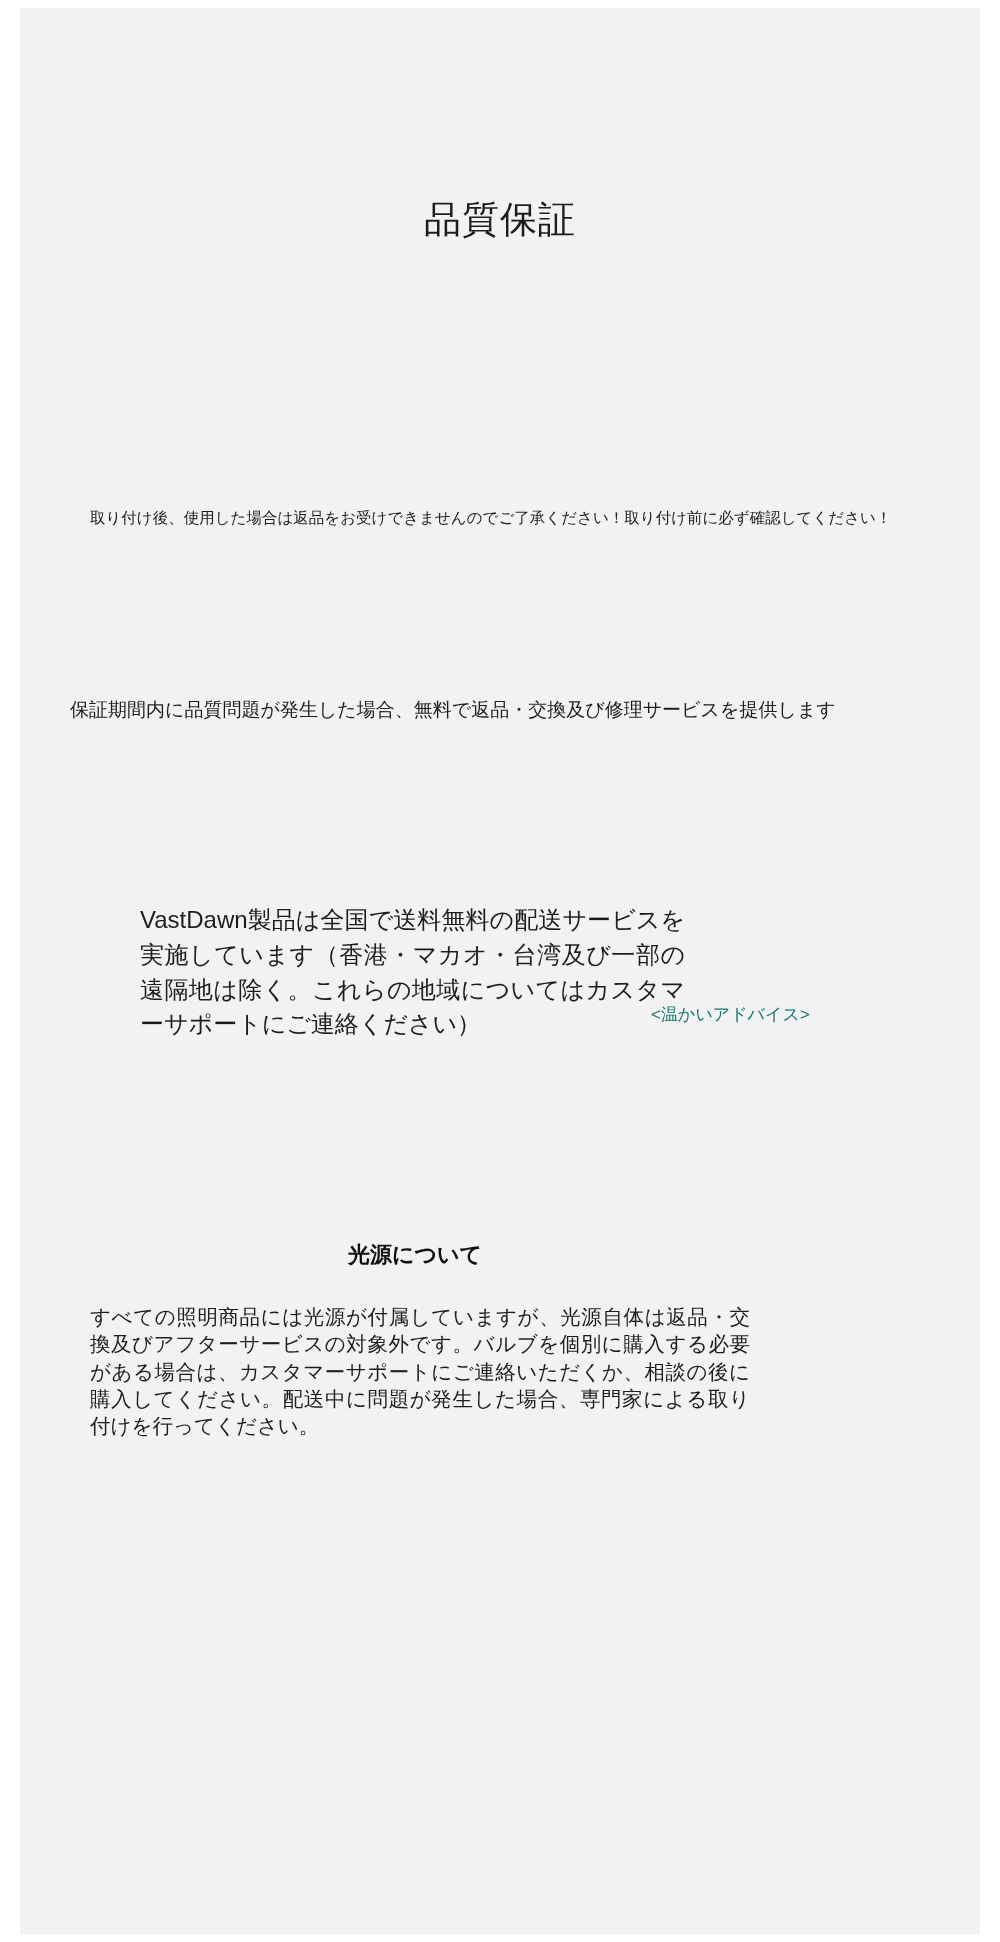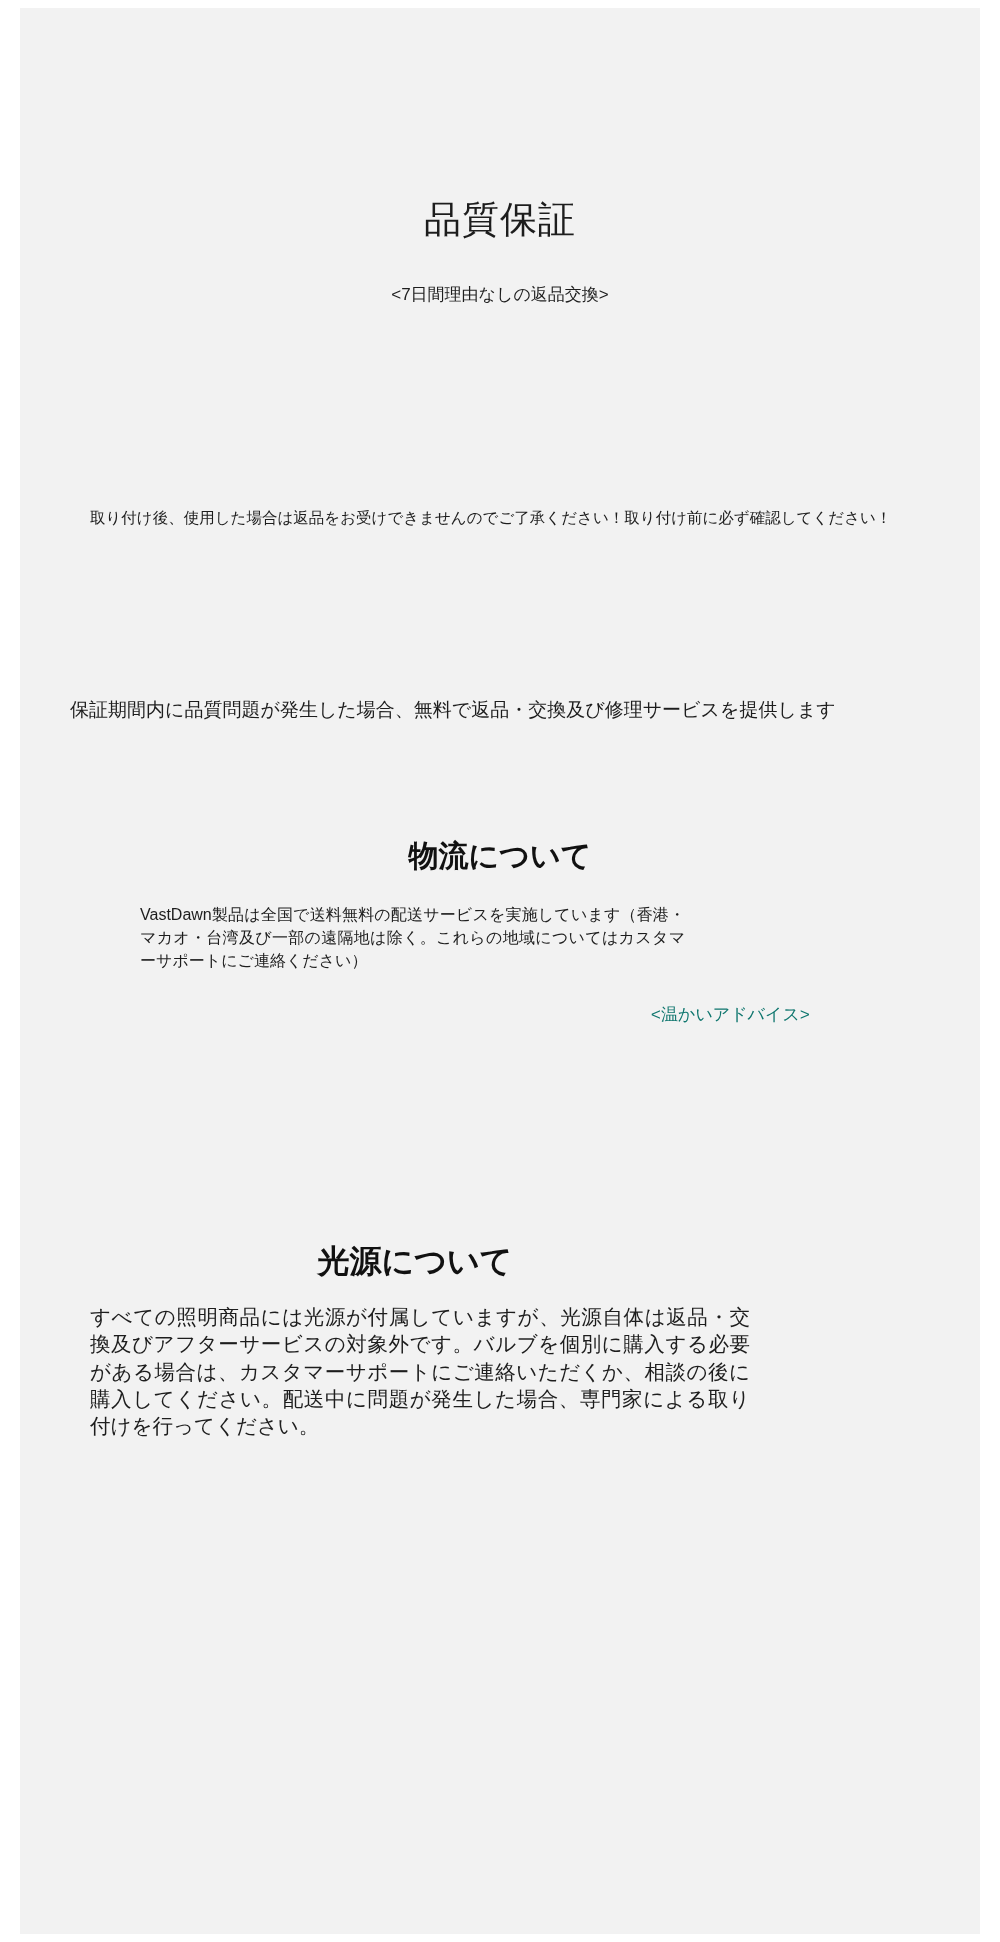--- a/index.html
+++ b/index.html
@@ -113,21 +113,21 @@
     text-align: center;
     font-size: 30px;
     font-weight: 700;
     color: #111111;
   }
   .para-logistics {
     position: absolute;
     left: 120px;
     top: 895px;
     width: 545px;
-    font-size: 16px;
+    font-size: 24px;
     line-height: 1.45;
     color: #1d1d1d;
     text-align: justify;
     text-justify: inter-character;
   }
   .subtitle-advice {
     position: absolute;
     left: 0;
     top: 995px;
     width: 790px;
@@ -146,21 +146,21 @@
     color: #1d1d1d;
   }
 
   
   .title-lightsource {
     position: absolute;
     left: 0;
     top: 1232px;
     width: 790px;
     text-align: center;
-    font-size: 32px;
+    font-size: 22px;
     font-weight: 700;
     color: #111111;
   }
   .para-lightsource {
     position: absolute;
     left: 70px;
     top: 1295px;
     width: 660px;
     font-size: 20.5px;
     line-height: 1.33;
@@ -171,29 +171,27 @@
 </style>
 </head>
 <body>
 
 <div class="page">
   <div class="panel">
     <div class="content">
 
       <div class="title-main">品質保証</div>
 
-      <div class="subtitle-1">&lt;7日間理由なしの返品交換&gt;</div>
 
 
       <div class="note-1">取り付け後、使用した場合は返品をお受けできませんのでご了承ください！取り付け前に必ず確認してください！</div>
 
 
       <div class="para-warranty">保証期間内に品質問題が発生した場合、無料で返品・交換及び修理サービスを提供します</div>
 
-      <div class="title-logistics">物流について</div>
 
       <div class="para-logistics">VastDawn製品は全国で送料無料の配送サービスを実施しています（香港・マカオ・台湾及び一部の遠隔地は除く。これらの地域についてはカスタマーサポートにご連絡ください）</div>
 
       <div class="subtitle-advice">&lt;温かいアドバイス&gt;</div>
 
 
       <div class="title-lightsource">光源について</div>
 
       <div class="para-lightsource">すべての照明商品には光源が付属していますが、光源自体は返品・交換及びアフターサービスの対象外です。バルブを個別に購入する必要がある場合は、カスタマーサポートにご連絡いただくか、相談の後に購入してください。配送中に問題が発生した場合、専門家による取り付けを行ってください。</div>
 

